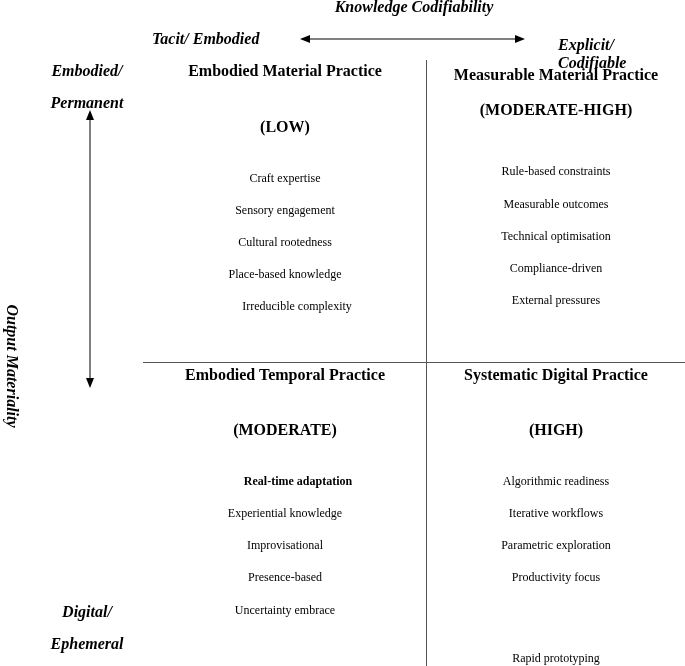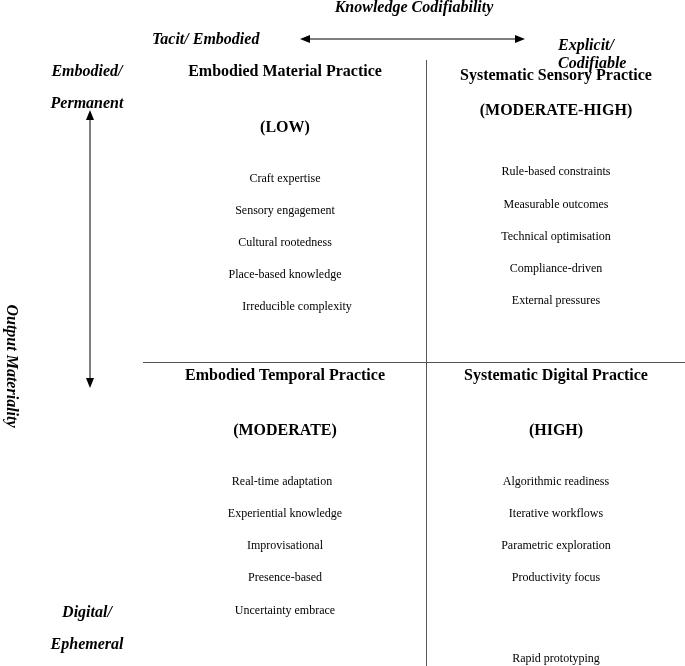--- a/index.html
+++ b/index.html
@@ -43,33 +43,33 @@
   <div class="abs title center" style="left:285px; top:62px;">Embodied Material Practice</div>
   <div class="abs title center" style="left:285px; top:118px;">(LOW)</div>
   <div class="abs item center" style="left:285px; top:171px;">Craft expertise</div>
   <div class="abs item center" style="left:285px; top:203px;">Sensory engagement</div>
   <div class="abs item center" style="left:285px; top:235px;">Cultural rootedness</div>
   <div class="abs item center" style="left:285px; top:267px;">Place-based knowledge</div>
   <div class="abs item center" style="left:285px; top:299px;margin-left:12px;">Irreducible complexity</div>
 </div>
 
 <div>
-  <div class="abs title center" style="left:556px; top:66px;">Systematic Sensory Practice</div>
+  <div class="abs title center" style="left:556px; top:66px;">Measurable Material Practice</div>
   <div class="abs title center" style="left:556px; top:101px;">(MODERATE-HIGH)</div>
   <div class="abs item center" style="left:556px; top:164px;">Rule-based constraints</div>
   <div class="abs item center" style="left:556px; top:197px;text-align:center;">Measurable outcomes</div>
   <div class="abs item center" style="left:556px; top:229px;">Technical optimisation</div>
   <div class="abs item center" style="left:556px; top:261px;">Compliance-driven</div>
   <div class="abs item center" style="left:556px; top:293px;">External pressures</div>
 </div>
 
 <div>
   <div class="abs title center" style="left:285px; top:366px;">Embodied Temporal Practice</div>
   <div class="abs title center" style="left:285px; top:421px;">(MODERATE)</div>
-  <div class="abs item center" style="left:282px; top:474px;">Real-time adaptation</div>
+  <div class="abs item center" style="left:298px; top:474px;font-weight:bold;">Real-time adaptation</div>
   <div class="abs item center" style="left:285px; top:506px;">Experiential knowledge</div>
   <div class="abs item center" style="left:285px; top:538px;">Improvisational</div>
   <div class="abs item center" style="left:285px; top:570px;">Presence-based</div>
   <div class="abs item center" style="left:285px; top:603px;">Uncertainty embrace</div>
 </div>
 
 <div>
   <div class="abs title center" style="left:556px; top:366px;">Systematic Digital Practice</div>
   <div class="abs title center" style="left:556px; top:421px;">(HIGH)</div>
   <div class="abs item center" style="left:556px; top:474px;">Algorithmic readiness</div>

